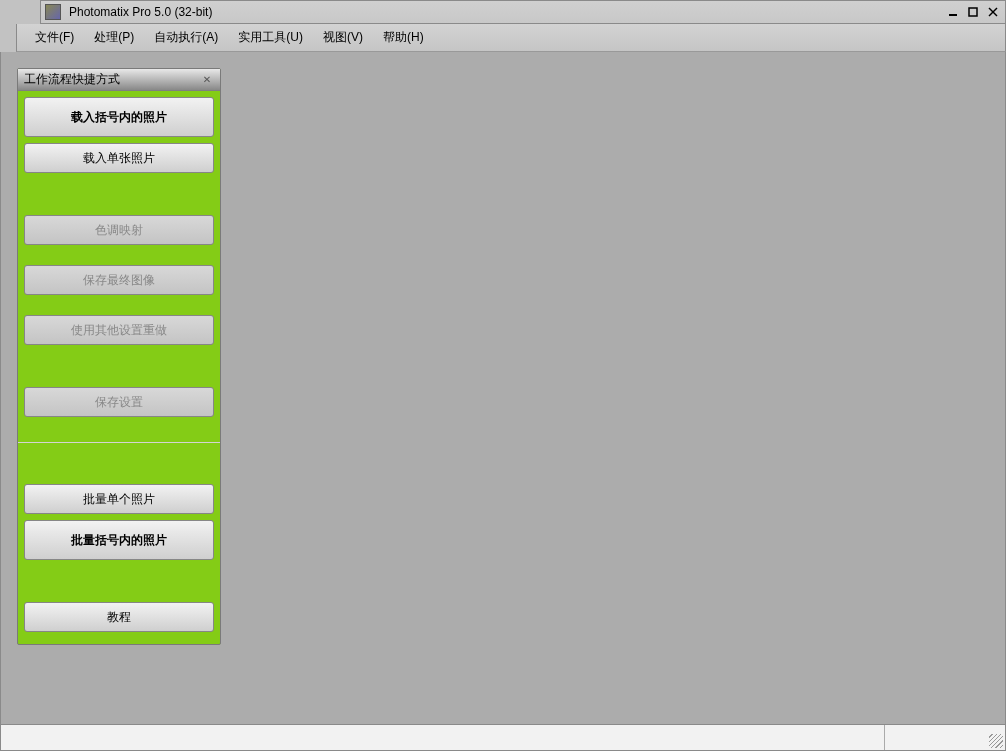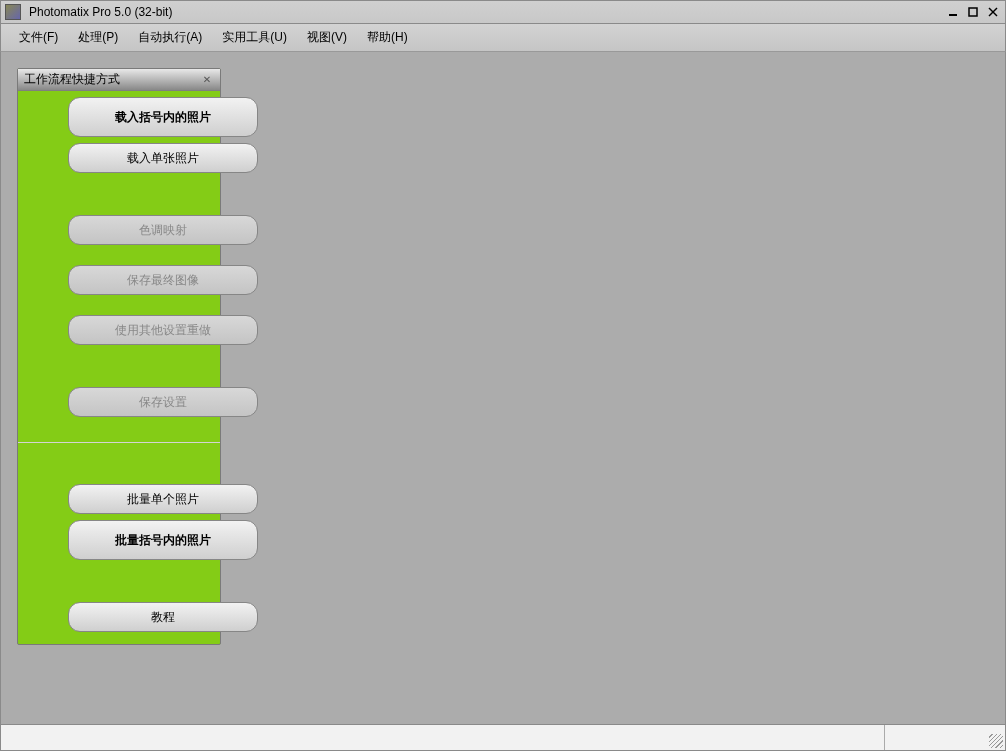--- a/index.html
+++ b/index.html
@@ -15,20 +15,21 @@
       overflow: hidden;
       background: #c2c2c2;
     }
     .titlebar {
       height: 24px;
       background: linear-gradient(to bottom, #d0d0d0, #c8c8c8);
       border: 1px solid #8a8a8a;
       display: flex;
       align-items: center;
       padding: 0 4px;
+      margin-left: 40px;
     }
     .titlebar-icon {
       width: 16px;
       height: 16px;
       margin-right: 8px;
       background: linear-gradient(135deg, #888855, #6666aa);
       border: 1px solid #555;
     }
     .titlebar-text {
       flex: 1;
@@ -53,20 +54,21 @@
     }
     .menubar {
       height: 28px;
       background: linear-gradient(to bottom, #d3d3d3, #c5c5c5);
       border-left: 1px solid #8a8a8a;
       border-right: 1px solid #8a8a8a;
       border-bottom: 1px solid #999;
       display: flex;
       align-items: center;
       padding: 0 8px;
+      margin-left: 16px;
     }
     .menu-item {
       padding: 4px 10px;
       cursor: pointer;
       font-size: 12px;
       color: #000;
     }
     .main-area {
       height: 672px;
       background: #acacac;
@@ -112,27 +114,26 @@
       background: #999;
       border-bottom: 1px solid #d4d4d4;
       margin: 5px -6px;
     }
     .btn {
       display: block;
       width: 100%;
       height: 30px;
       margin-bottom: 6px;
       border: 1px solid #868686;
-      border-radius: 12px;
+      border-radius: 3px;
       background: linear-gradient(to bottom, #f2f2f2, #cfcfcf);
       color: #000;
       font-size: 12px;
       cursor: pointer;
       font-family: inherit;
-      margin-left: 44px;
     }
     .btn-primary {
       height: 40px;
       font-weight: bold;
     }
     .btn:disabled {
       color: #888;
       background: linear-gradient(to bottom, #d8d8d8, #c4c4c4);
       cursor: default;
     }

